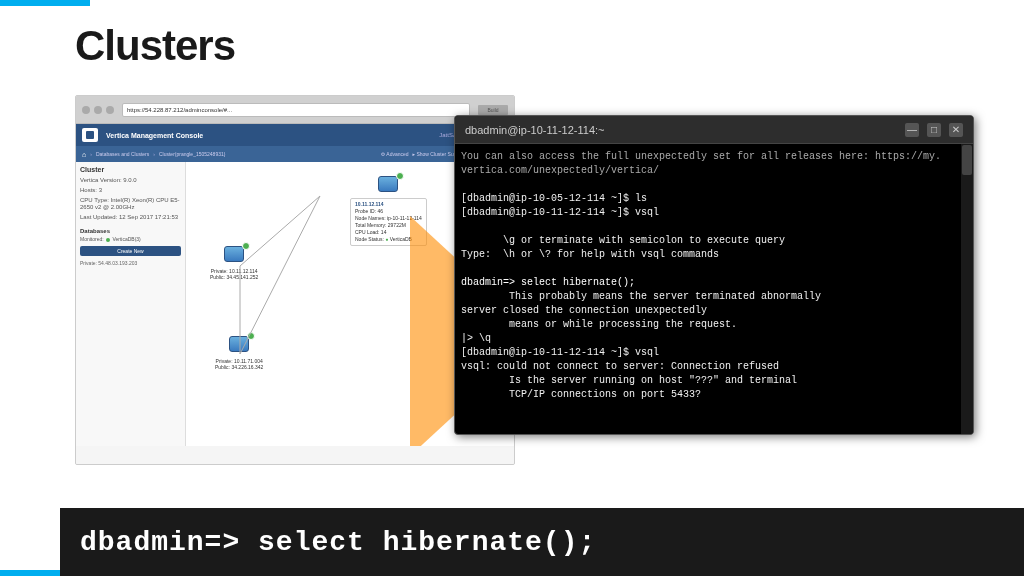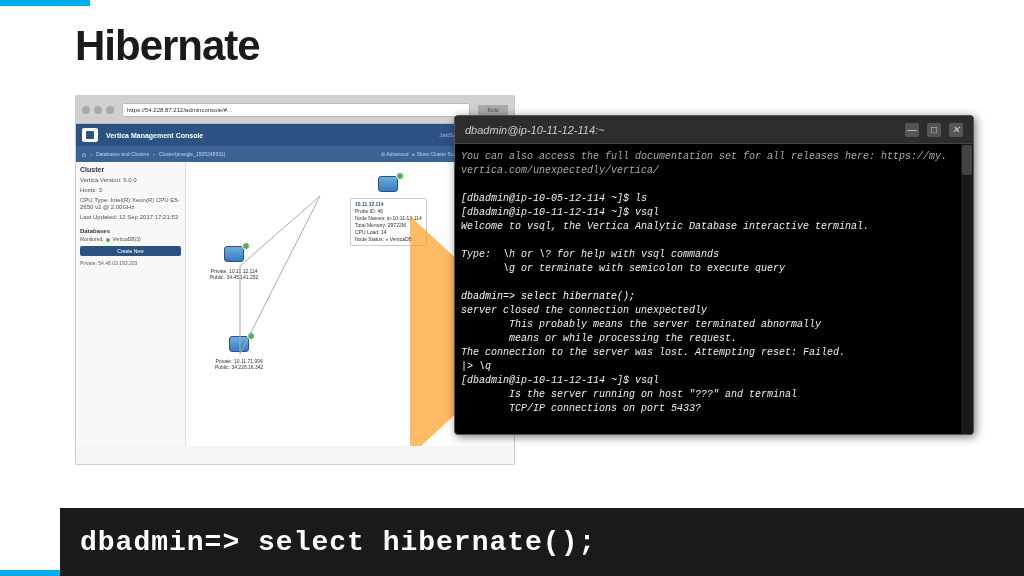--- a/index.html
+++ b/index.html
@@ -293,21 +293,20 @@
       top: 20px;
       right: 0;
       width: 520px;
       height: 320px;
       background: #000;
       border: 1px solid #555;
       border-radius: 4px;
       overflow: hidden;
       z-index: 10;
       box-shadow: 2px 2px 10px rgba(0,0,0,0.5);
-      font-style: italic;
     }
     .terminal-titlebar {
       height: 28px;
       background: #2d2d2d;
       display: flex;
       align-items: center;
       padding: 0 10px;
       gap: 8px;
       border-bottom: 1px solid #444;
     }
@@ -383,21 +382,21 @@
       color: #ffffff;
       font-weight: bold;
       letter-spacing: 1px;
     }
   </style>
 </head>
 <body>
 
 <div class="top-bar"></div>
 
-<h1 class="page-title">Hibernate</h1>
+<h1 class="page-title">Clusters</h1>
 
 <div class="content-area">
 
   <div class="browser-screenshot">
     <div class="browser-chrome">
       <div class="browser-dot"></div>
       <div class="browser-dot"></div>
       <div class="browser-dot"></div>
       <div class="browser-addressbar">
         <span style="font-size:6px;color:#333">https://54.228.87.212/adminconsole/#...</span>
@@ -503,37 +502,36 @@
     <div class="terminal-titlebar">
       <span class="terminal-title">dbadmin@ip-10-11-12-114:~</span>
       <div class="terminal-btn">—</div>
       <div class="terminal-btn">□</div>
       <div class="terminal-btn">✕</div>
     </div>
     <div class="terminal-scrollbar">
       <div class="terminal-scrollbar-thumb"></div>
     </div>
     <div class="terminal-body">
-      <div class="terminal-line dim">You can also access the full documentation set for all releases here: https://my.</div>
+      <div class="terminal-line dim">You can also access the full unexpectedly set for all releases here: https://my.</div>
       <div class="terminal-line dim">vertica.com/unexpectedly/vertica/</div>
       <div class="terminal-line">&nbsp;</div>
       <div class="terminal-line">[dbadmin@ip-10-05-12-114 ~]$ ls</div>
       <div class="terminal-line">[dbadmin@ip-10-11-12-114 ~]$ vsql</div>
-      <div class="terminal-line">Welcome to vsql, the Vertica Analytic Database interactive terminal.</div>
       <div class="terminal-line">&nbsp;</div>
+      <div class="terminal-line">       \g or terminate with semicolon to execute query</div>
       <div class="terminal-line">Type:  \h or \? for help with vsql commands</div>
-      <div class="terminal-line">       \g or terminate with semicolon to execute query</div>
       <div class="terminal-line">&nbsp;</div>
       <div class="terminal-line bold">dbadmin=&gt; select hibernate();</div>
+      <div class="terminal-line">        This probably means the server terminated abnormally</div>
       <div class="terminal-line">server closed the connection unexpectedly</div>
-      <div class="terminal-line">        This probably means the server terminated abnormally</div>
       <div class="terminal-line">        means or while processing the request.</div>
-      <div class="terminal-line">The connection to the server was lost. Attempting reset: Failed.</div>
       <div class="terminal-line">|&gt; \q</div>
       <div class="terminal-line">[dbadmin@ip-10-11-12-114 ~]$ vsql</div>
+      <div class="terminal-line">vsql: could not connect to server: Connection refused</div>
       <div class="terminal-line">        Is the server running on host "???" and terminal</div>
       <div class="terminal-line">        TCP/IP connections on port 5433?</div>
 
     </div>
   </div>
 
 </div>
 
 <div class="command-bar">
   <span class="command-text">dbadmin=&gt; select hibernate();</span>

